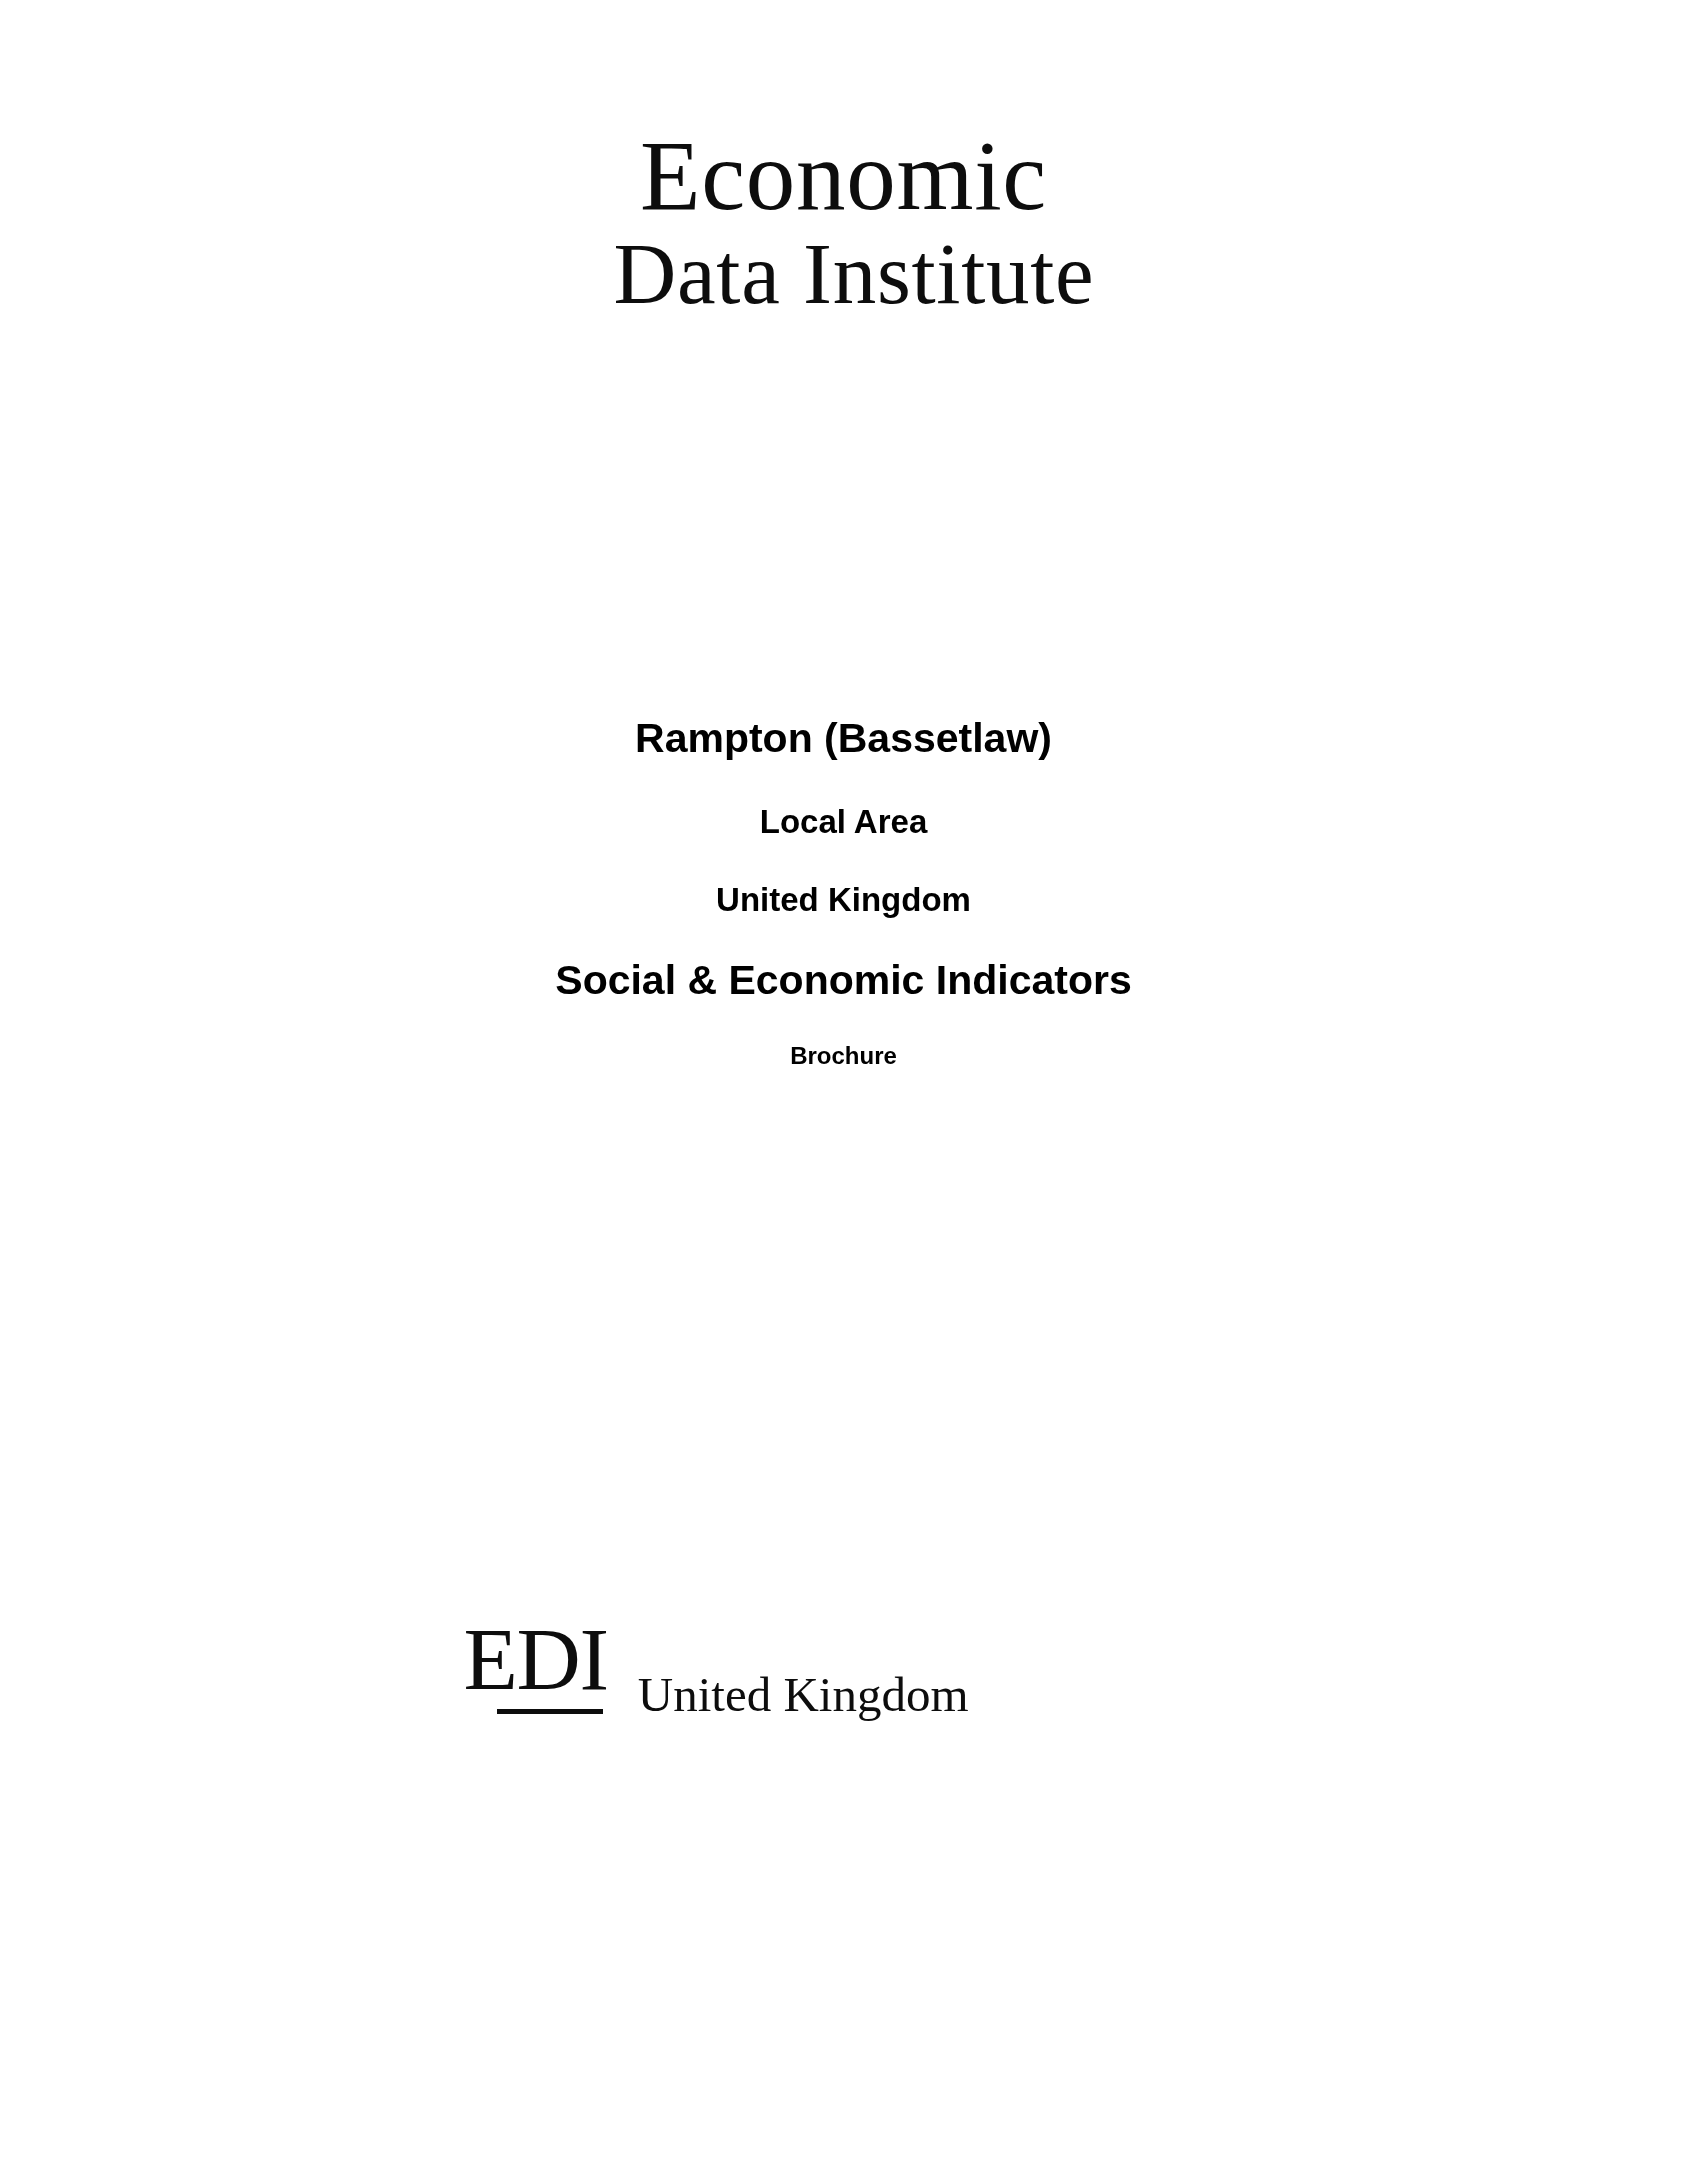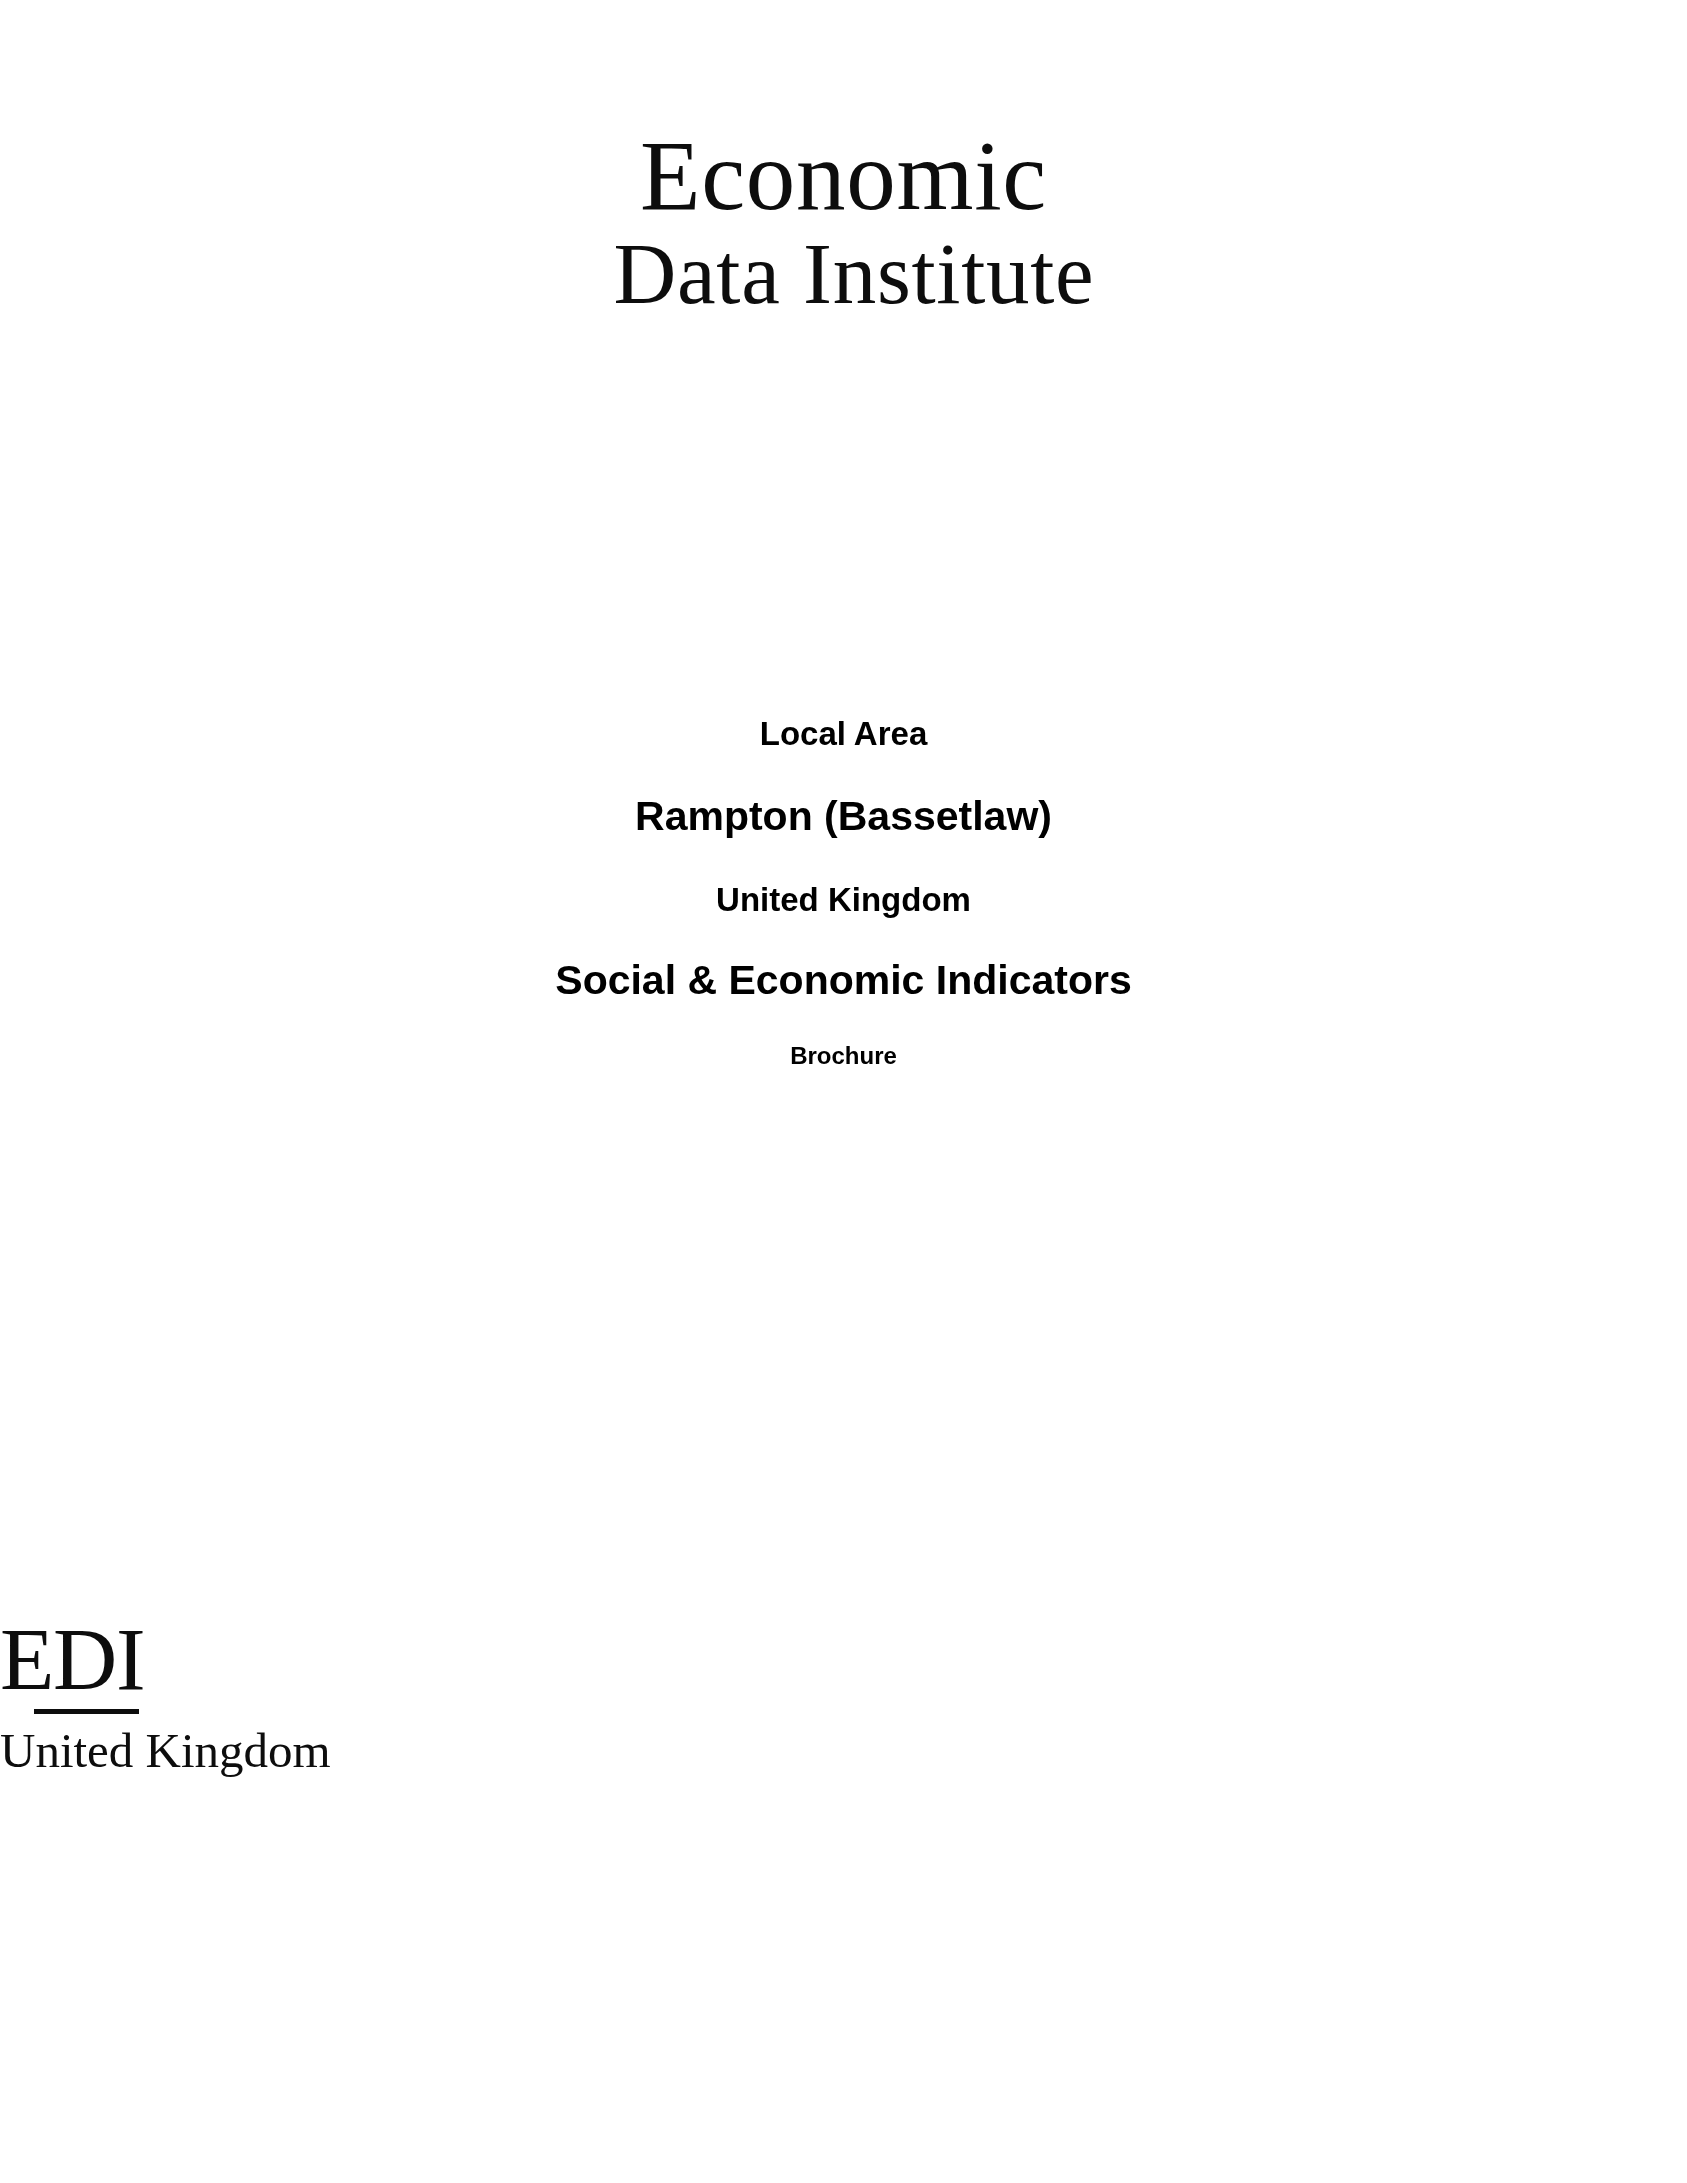--- a/index.html
+++ b/index.html
@@ -78,22 +78,21 @@
     font-size: 24px;
   }
 
   
   .footer-logo {
     position: absolute;
     top: 1608px;
     left: 0;
     width: 1432px;
     display: flex;
-    flex-direction: column;
-    align-items: flex-start;
+    align-items: flex-end;
     justify-content: center;
   }
   .edi-mark {
     font-family: "Liberation Serif", serif;
     font-size: 89px;
     letter-spacing: -1.3px;
     color: #0d0d0d;
     position: relative;
     padding-bottom: 9.3px;
     margin-right: 30px;
@@ -127,22 +126,22 @@
 <body>
 
 <div class="page">
 
   <div class="masthead">
     <span class="masthead-line1">Economic</span>
     <span class="masthead-line2">Data Institute</span>
   </div>
 
   <div class="title-block">
+    <span class="ln t-area">Rampton (Bassetlaw)</span>
     <span class="ln t-level">Local Area</span>
-    <span class="ln t-area">Rampton (Bassetlaw)</span>
     <span class="ln t-country">United Kingdom</span>
     <span class="ln t-subject">Social &amp; Economic Indicators</span>
     <span class="ln t-doctype">Brochure</span>
   </div>
 
   <div class="footer-logo">
     <span class="edi-mark">
       <span>EDI</span>
       <span class="underline-bar"></span>
     </span>

